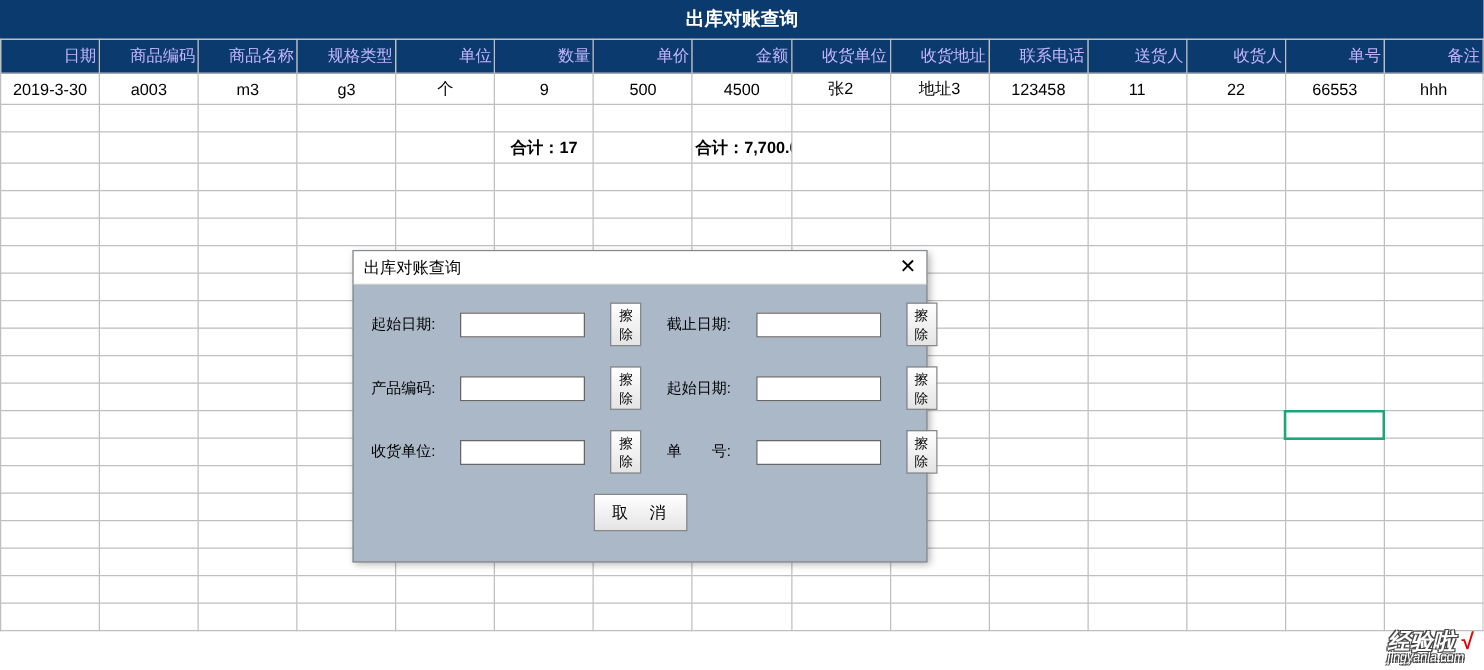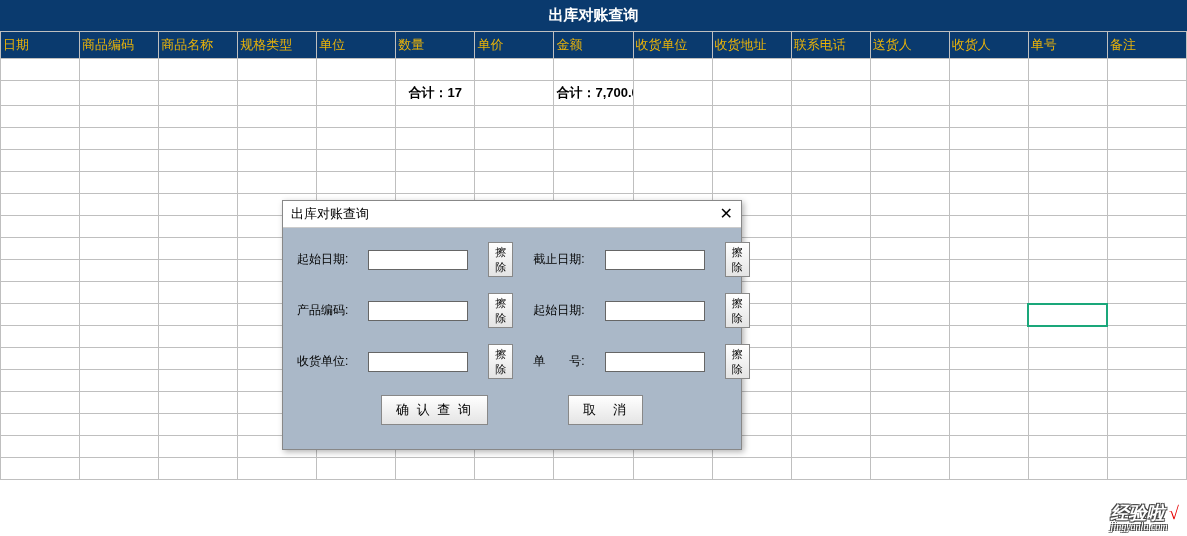--- a/index.html
+++ b/index.html
@@ -20,26 +20,26 @@
     padding: 6px 0;
     font-size: 15px;
   }
   table.grid {
     border-collapse: collapse;
     width: 100%;
     table-layout: fixed;
   }
   table.grid th {
     background: #0a3a6e;
-    color: #eab308;
+    color: #c4b5fd;
     border: 1px solid #bfbfbf;
     padding: 4px 2px;
     font-weight: normal;
     font-size: 13px;
-    text-align: left;
+    text-align: right;
     white-space: nowrap;
   }
   table.grid td {
     border: 1px solid #bfbfbf;
     padding: 3px 2px;
     height: 22px;
     text-align: center;
     font-size: 13px;
     white-space: nowrap;
     overflow: hidden;
@@ -125,21 +125,20 @@
   .watermark {
     position: absolute;
     right: 8px;
     bottom: 4px;
     font-size: 18px;
     font-weight: bold;
     font-style: italic;
     color: #fff;
     text-shadow: -1px -1px 0 #444,1px -1px 0 #444,-1px 1px 0 #444,1px 1px 0 #444;
     line-height: 1;
-    font-family: Liberation Serif, serif;
   }
   .watermark .sub {
     display:block;
     font-size: 10px;
     font-style: italic;
     font-weight: normal;
     color: #fff;
     text-shadow: -1px -1px 0 #444,1px -1px 0 #444,-1px 1px 0 #444,1px 1px 0 #444;
   }
   .watermark .check { color: #e60000; font-style: normal; text-shadow:none; }
@@ -164,20 +163,37 @@
         <th>收货地址</th>
         <th>联系电话</th>
         <th>送货人</th>
         <th>收货人</th>
         <th>单号</th>
         <th>备注</th>
       </tr>
   </thead>
   <tbody id="tbody">
       <tr>
+        <td>2019-3-30</td>
+        <td>a003</td>
+        <td>m3</td>
+        <td>g3</td>
+        <td>个</td>
+        <td>9</td>
+        <td>500</td>
+        <td>4500</td>
+        <td>张2</td>
+        <td>地址3</td>
+        <td>123458</td>
+        <td>11</td>
+        <td>22</td>
+        <td>66553</td>
+        <td>hhh</td>
+      </tr>
+      <tr>
         <td></td>
         <td></td>
         <td></td>
         <td></td>
         <td></td>
         <td></td>
         <td></td>
         <td></td>
         <td></td>
         <td></td>
@@ -524,21 +540,20 @@
     <div class="form-row">
       <span class="form-label">收货单位:</span>
       <input class="form-input" style="">
       <button class="btn-small">擦除</button>
       <span class="form-label">单　　号:</span>
       <input class="form-input" style="">
       <button class="btn-small">擦除</button>
     </div>
 
     <div class="btn-row">
-      <button class="btn-large">确 认 查 询</button>
       <button class="btn-large">取　消</button>
     </div>
 
   </div>
 </div>
 
 <div class="watermark">
   <span>经验啦</span>
   <span class="check">√</span>
   <span class="sub">jingyanla.com</span>

